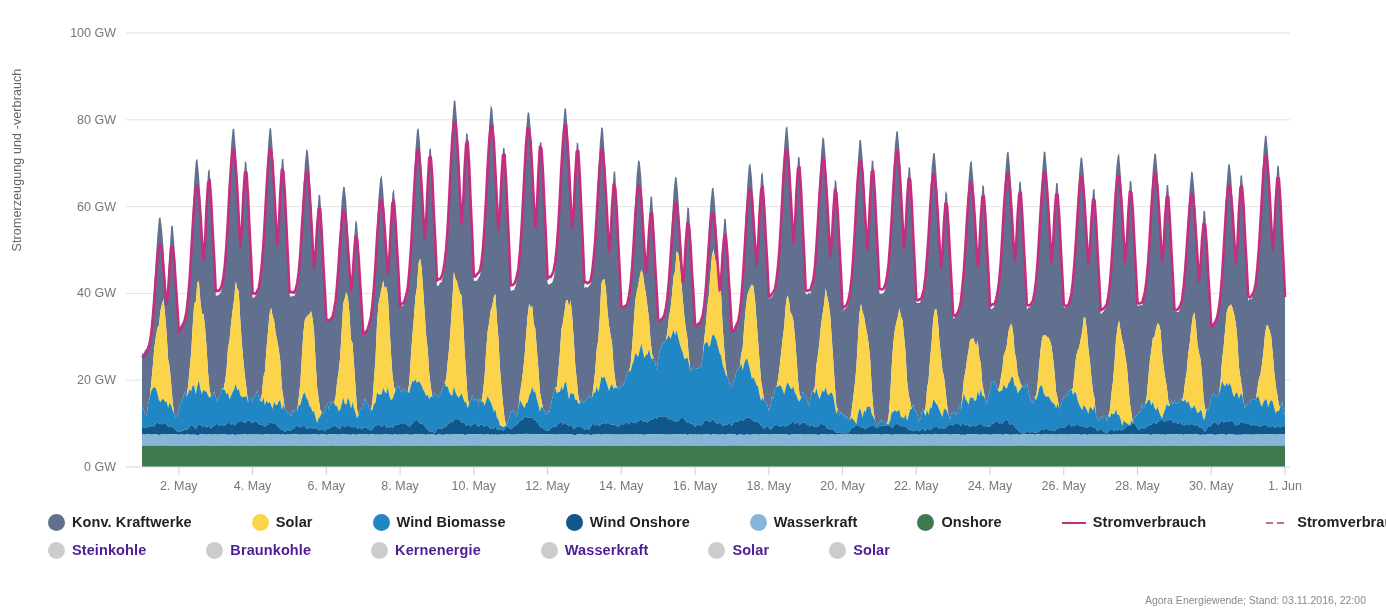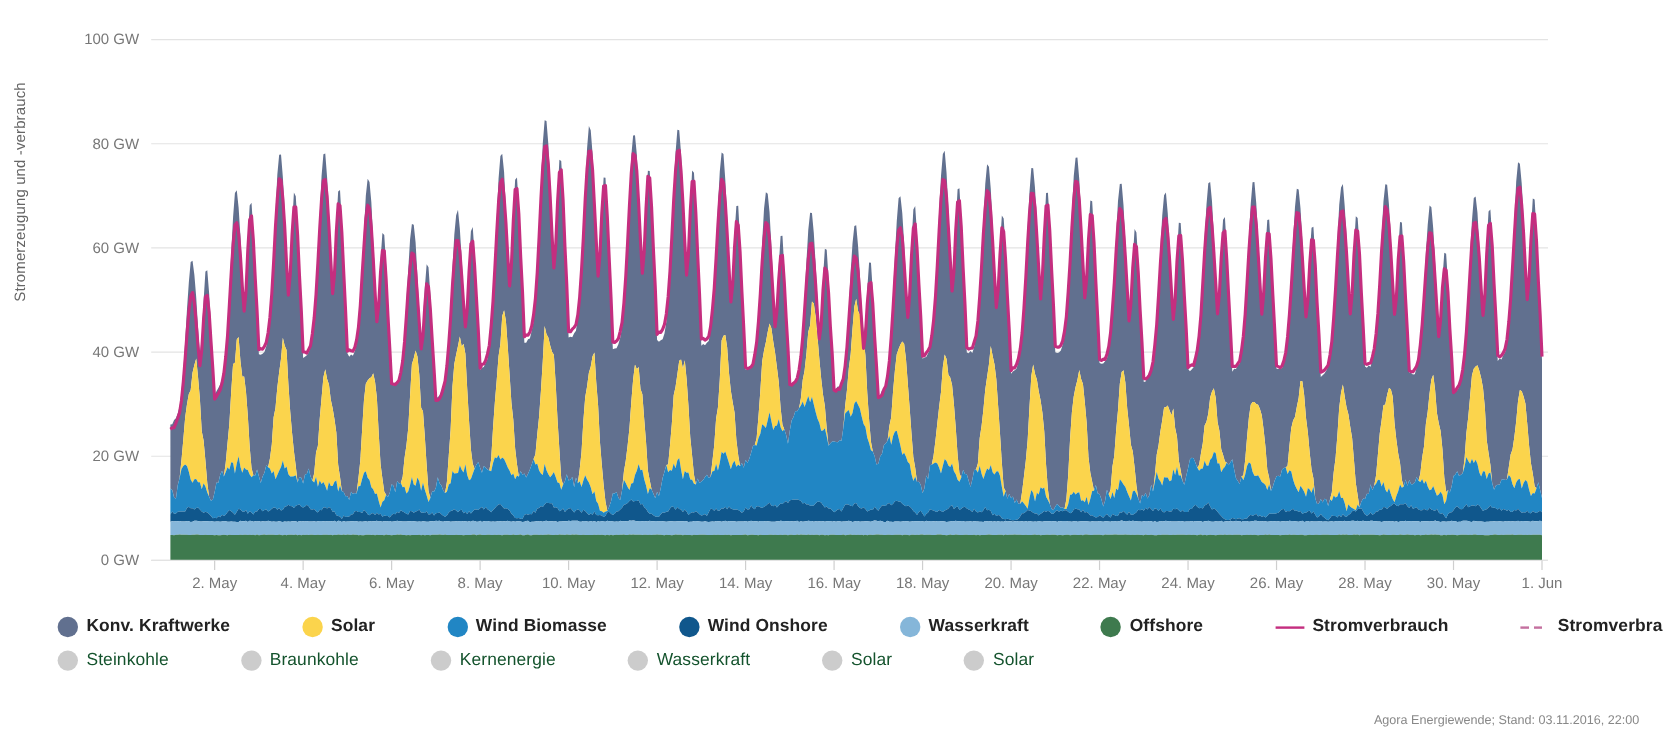--- a/index.html
+++ b/index.html
@@ -97,22 +97,22 @@
       currentColor 0 7px, transparent 7px 11px,
       currentColor 11px 18px, transparent 18px 24px);
   }
   .legend-label {
     font-size: 14.5px;
     font-weight: bold;
     color: #222222;
     letter-spacing: 0.1px;
   }
   .legend-item.disabled .legend-label {
-    color: #14532d;
-    font-weight: normal;
+    color: #4c1d95;
+    font-weight: bold;
     text-align: center;
   }
 
   
   .footer {
     position: absolute;
     right: 20px;
     bottom: 6px;
     font-size: 10.5px;
     color: #888888;
@@ -211,21 +211,21 @@
         <div class="legend-item">
           <span class="swatch" style="background: rgb(16, 87, 140);"></span>
           <span class="legend-label">Wind Onshore</span>
         </div>
         <div class="legend-item">
           <span class="swatch" style="background: rgb(133, 182, 217);"></span>
           <span class="legend-label">Wasserkraft</span>
         </div>
         <div class="legend-item">
           <span class="swatch" style="background: rgb(62, 122, 78);"></span>
-          <span class="legend-label">Offshore</span>
+          <span class="legend-label">Onshore</span>
         </div>
         <div class="legend-item">
           <span class="swatch-line" style="color: rgb(196, 46, 127);">
             <i style="background: rgb(196, 46, 127);"></i>
           </span>
           <span class="legend-label">Stromverbrauch</span>
         </div>
         <div class="legend-item">
           <span class="swatch-line dashed" style="color: rgb(196, 112, 159);">
             <i></i>

